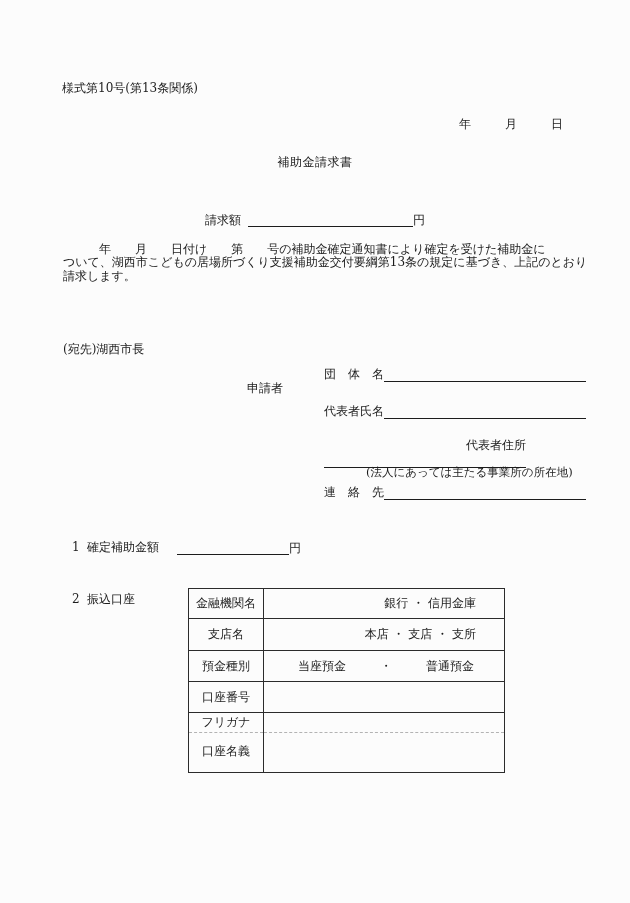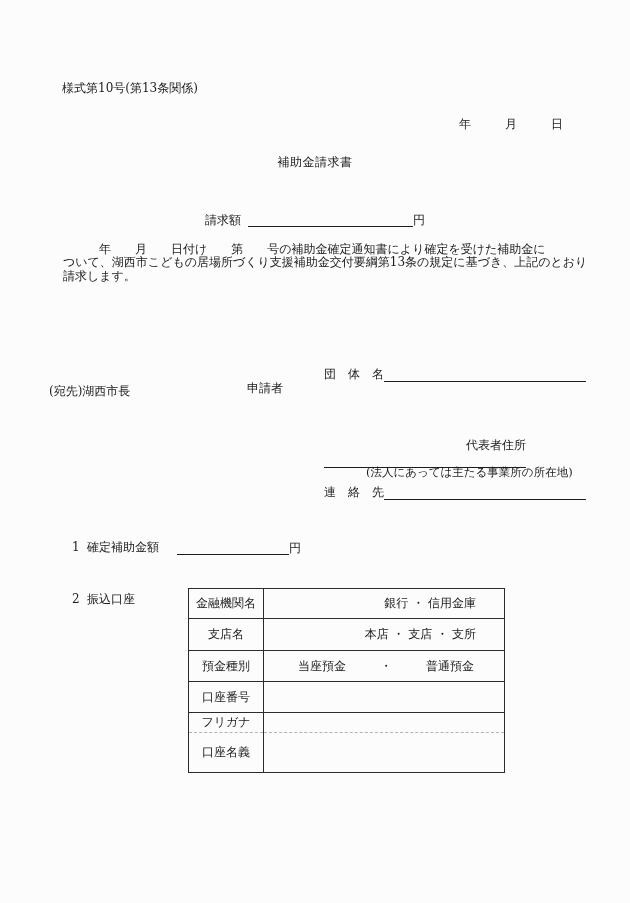--- a/index.html
+++ b/index.html
@@ -24,21 +24,21 @@
   .doc-title { left: 0; top: 155px; width: 630px; text-align: center; letter-spacing: 0.5px; }
 
   .claim-line { left: 205px; top: 212px; display: flex; align-items: flex-end; }
   .claim-line .gap { width: 7px; }
   .uline { display: inline-block; height: 15px; border-bottom: 1px solid #1c1c1c; }
   .claim-uline { width: 165px; }
 
   .body-para { left: 63px; top: 243px; width: 500px; }
   .body-para div { height: 13.4px; line-height: 13.4px; white-space: pre; }
 
-  .addressee { left: 49px; top: 342px; margin-top: 42px; }
+  .addressee { left: 63px; top: 342px; }
 
   .applicant-label { left: 247px; top: 381px; }
   .field { position: absolute; left: 324px; display: flex; align-items: flex-end; }
   .field .uline { width: 202px; }
   .field-1 { top: 367px; }
   .field-2 { top: 404px; }
   .field-3 { top: 438px; flex-direction: column; }
   .field-4 { top: 485px; }
   .field span.flabel { display: inline-block; height: 15px; }
   .addr-note { left: 366px; top: 466px; font-size: 11.5px; }
@@ -75,21 +75,21 @@
     height: 100%;
     padding: 0 30px 0 34px;
   }
   tr.row-1 { height: 30px; }
   tr.row-2 { height: 32px; }
   tr.row-3 { height: 31px; }
   tr.row-4 { height: 31px; padding-left: 36px; }
   tr.row-5 { height: 20px; }
   tr.row-6 { height: 40px; }
   tr.row-5 td { border-bottom: 1px dashed #b3b3b3; }
-  tr.row-6 td { border-top: none; }
+  tr.row-6 td { border-top: none; font-family: Liberation Mono, monospace; }
 </style>
 </head>
 <body>
 
 <div class="page">
 
   <div class="abs form-number">様式第10号(第13条関係)</div>
 
   <div class="abs date-line">
     <span>年</span>
@@ -114,20 +114,24 @@
 
   <div class="abs addressee">(宛先)湖西市長</div>
 
   <div class="abs applicant-label">申請者</div>
 
   <div class="field field-1">
     <span class="flabel">団　体　名</span>
     <span class="uline"></span>
   </div>
 
+  <div class="field field-2">
+    <span class="flabel">代表者氏名</span>
+    <span class="uline"></span>
+  </div>
 
   <div class="field field-3">
     <span class="flabel">代表者住所</span>
     <span class="uline"></span>
   </div>
   <div class="abs addr-note">(法人にあっては主たる事業所の所在地)</div>
 
   <div class="field field-4">
     <span class="flabel">連　絡　先</span>
     <span class="uline"></span>

